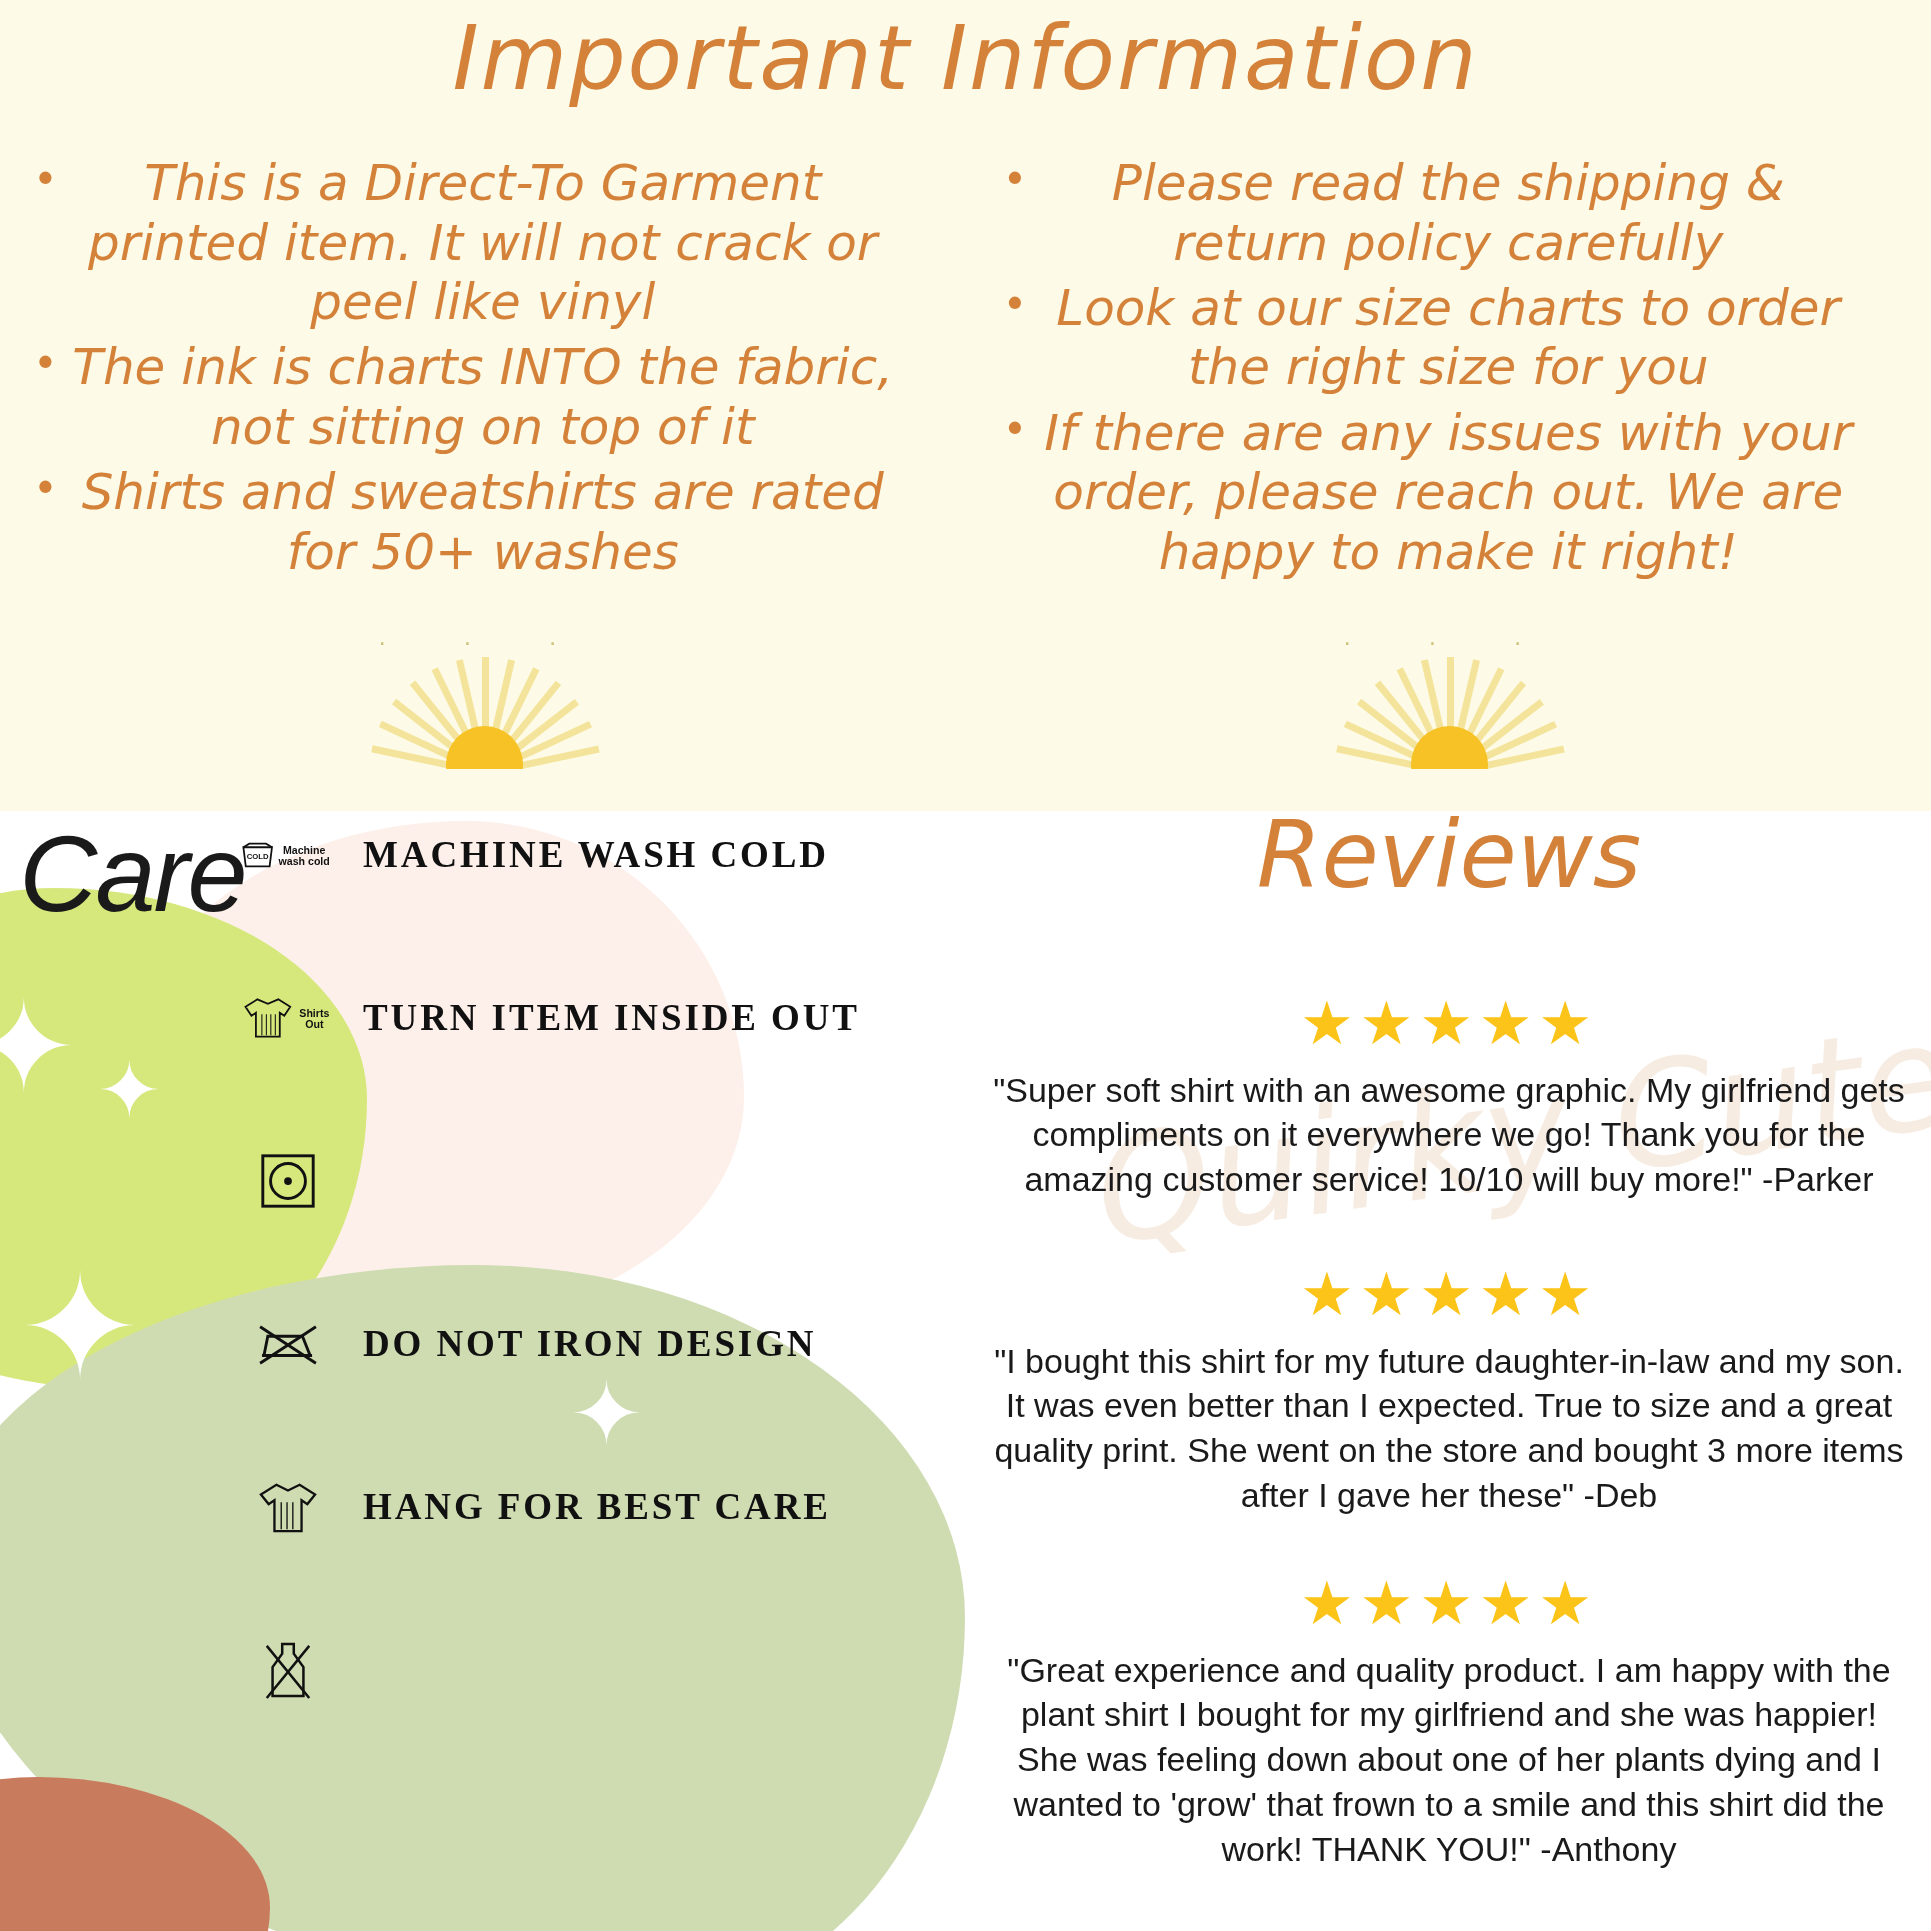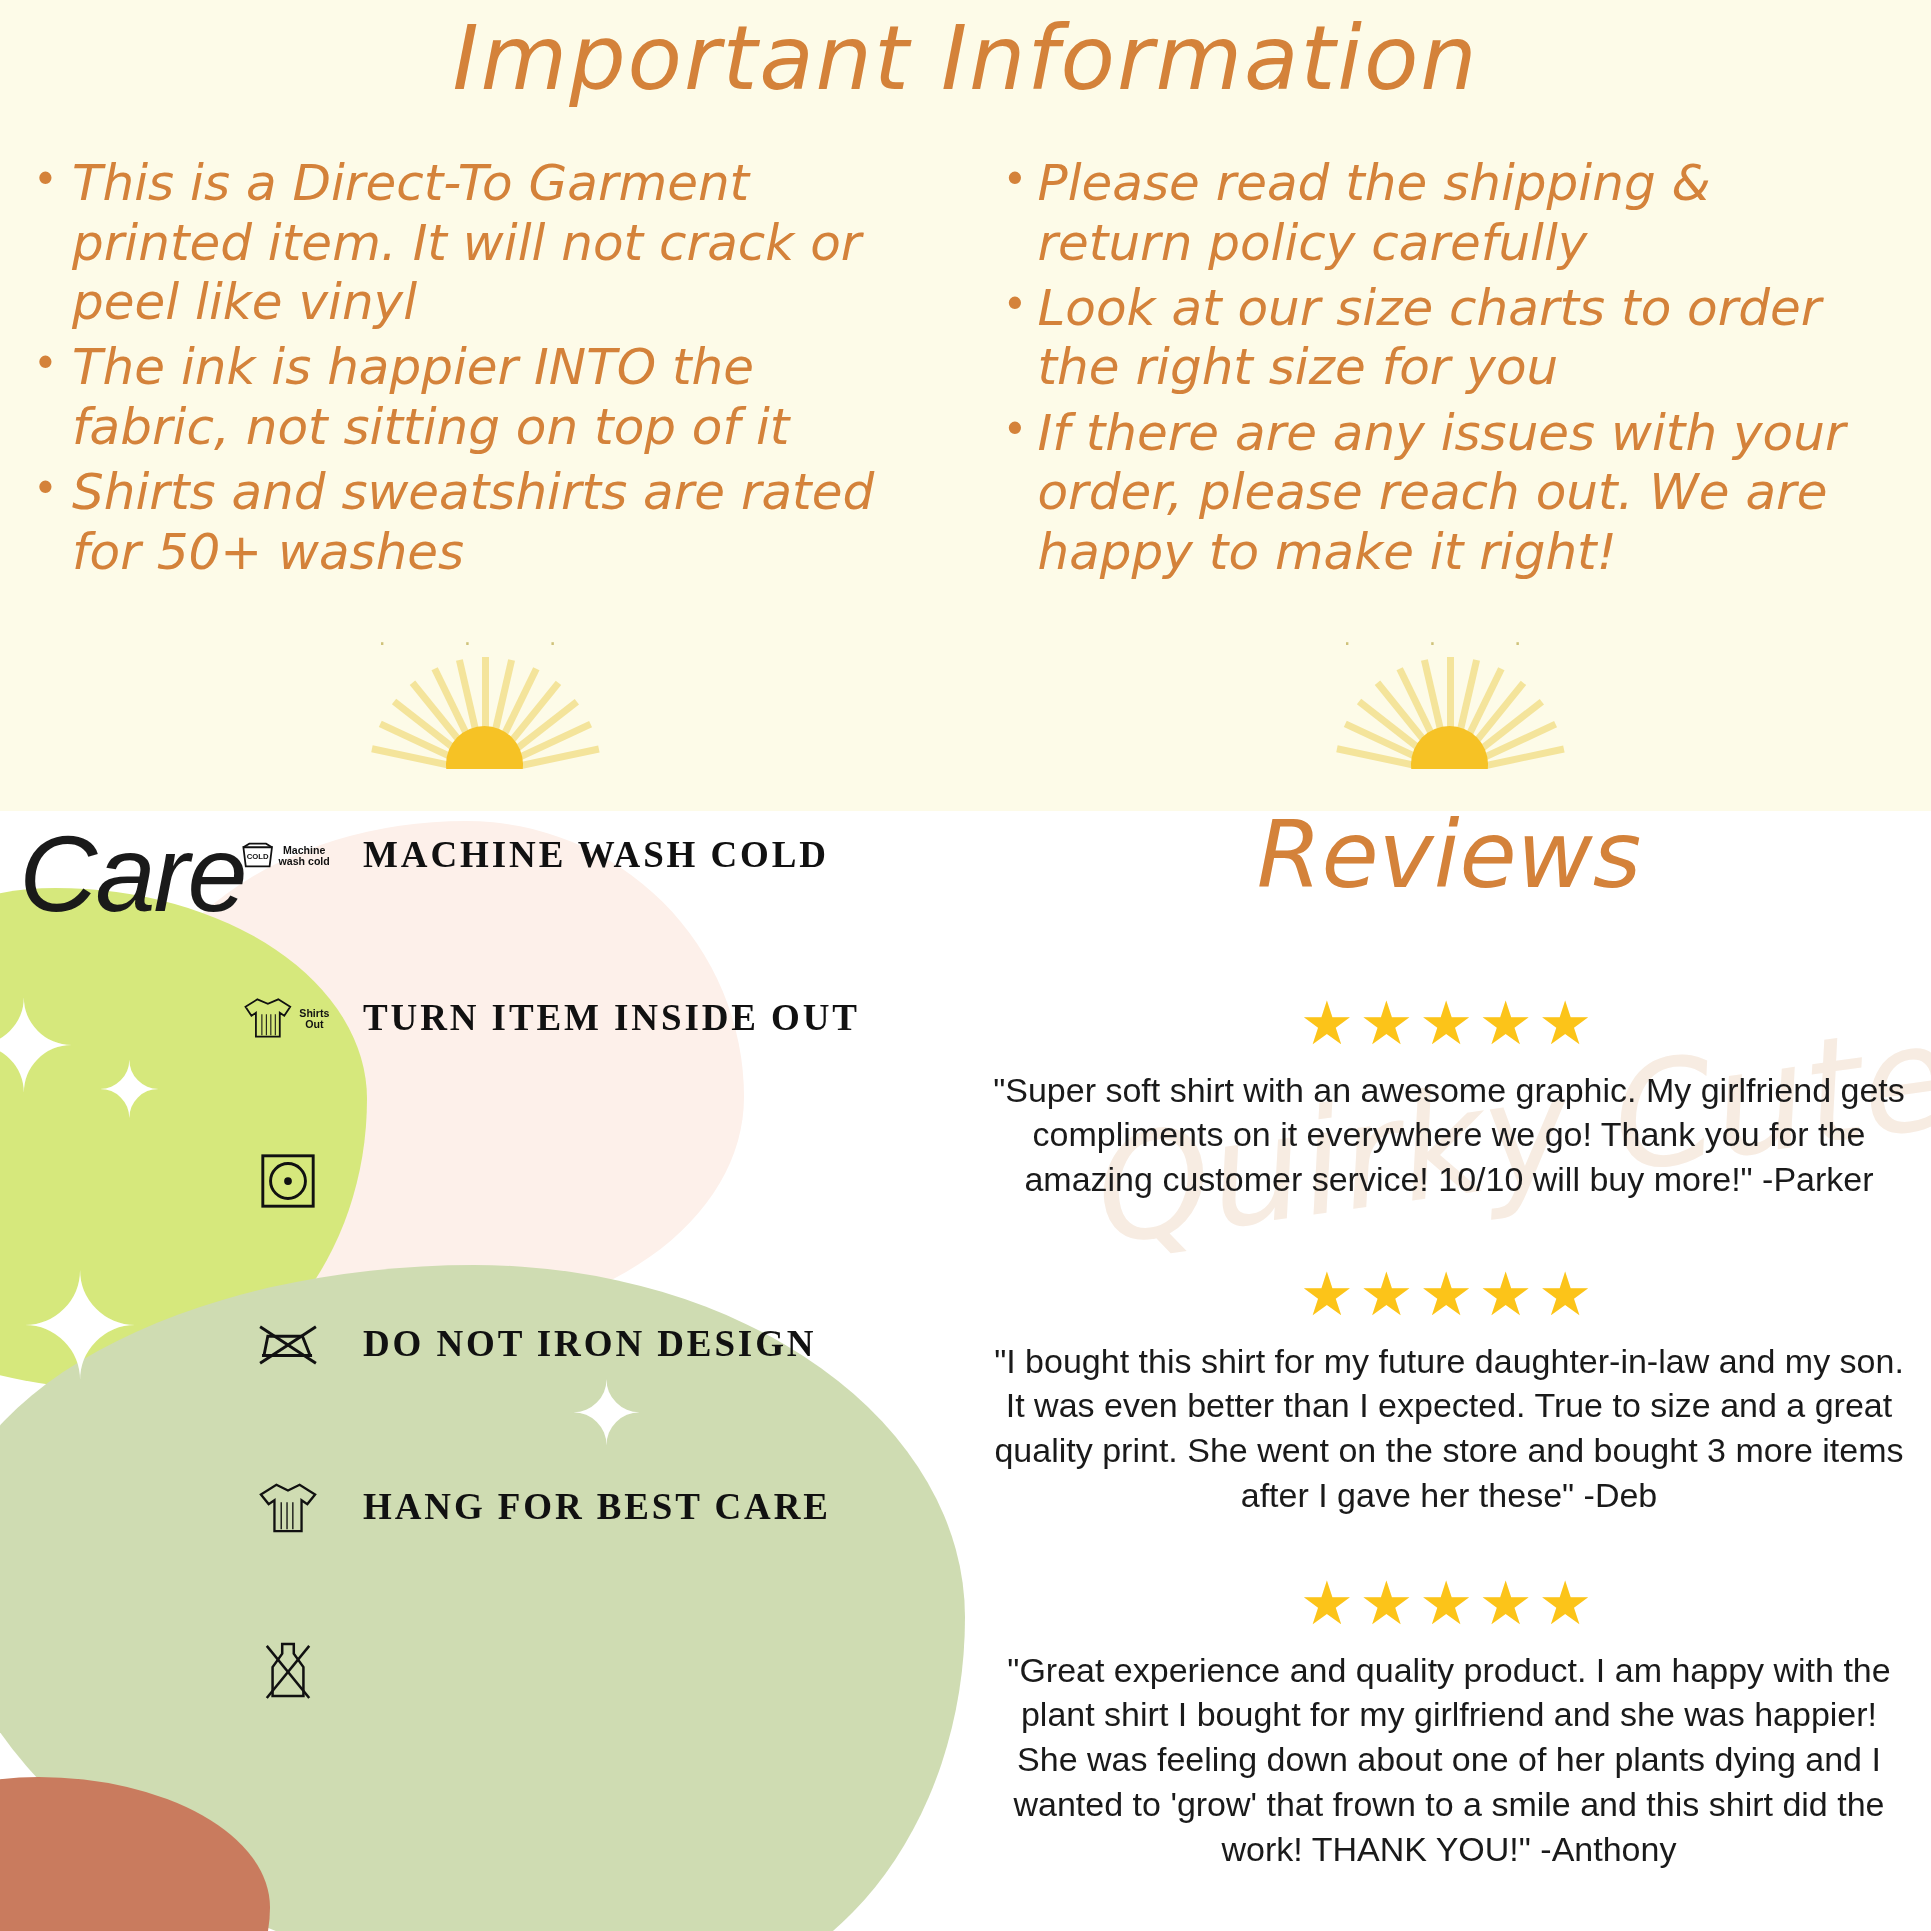--- a/index.html
+++ b/index.html
@@ -44,20 +44,21 @@
   ul.bullets {
     list-style: none;
   }
   ul.bullets li {
     position: relative;
     color: #d4823a;
     font-family: "DejaVu Sans", sans-serif;
     font-style: italic;
     font-size: 50px;
     line-height: 1.19;
+    text-align: center;
     margin-bottom: 5.8px;
     padding: 0 39px;
   }
   ul.bullets li::before {
     content: "•";
     position: absolute;
     left: 0px;
     top: 0px;
     font-size: 42px;
     line-height: 1.25;
@@ -239,21 +240,21 @@
 
 <div id="page">
 
   <section class="top-section">
     <h1 class="main-title">Important Information</h1>
 
     <div class="cols">
       <div class="col col-left">
         <ul class="bullets">
           <li>This is a Direct-To Garment printed item. It will not crack or peel like vinyl</li>
-          <li>The ink is happier INTO the fabric, not sitting on top of it</li>
+          <li>The ink is charts INTO the fabric, not sitting on top of it</li>
           <li>Shirts and sweatshirts are rated for 50+ washes</li>
         </ul>
       </div>
       <div class="col col-right">
         <ul class="bullets">
           <li>Please read the shipping &amp; return policy carefully</li>
           <li>Look at our size charts to order the right size for you</li>
           <li>If there are any issues with your order, please reach out. We are happy to make it right!</li>
         </ul>
       </div>

